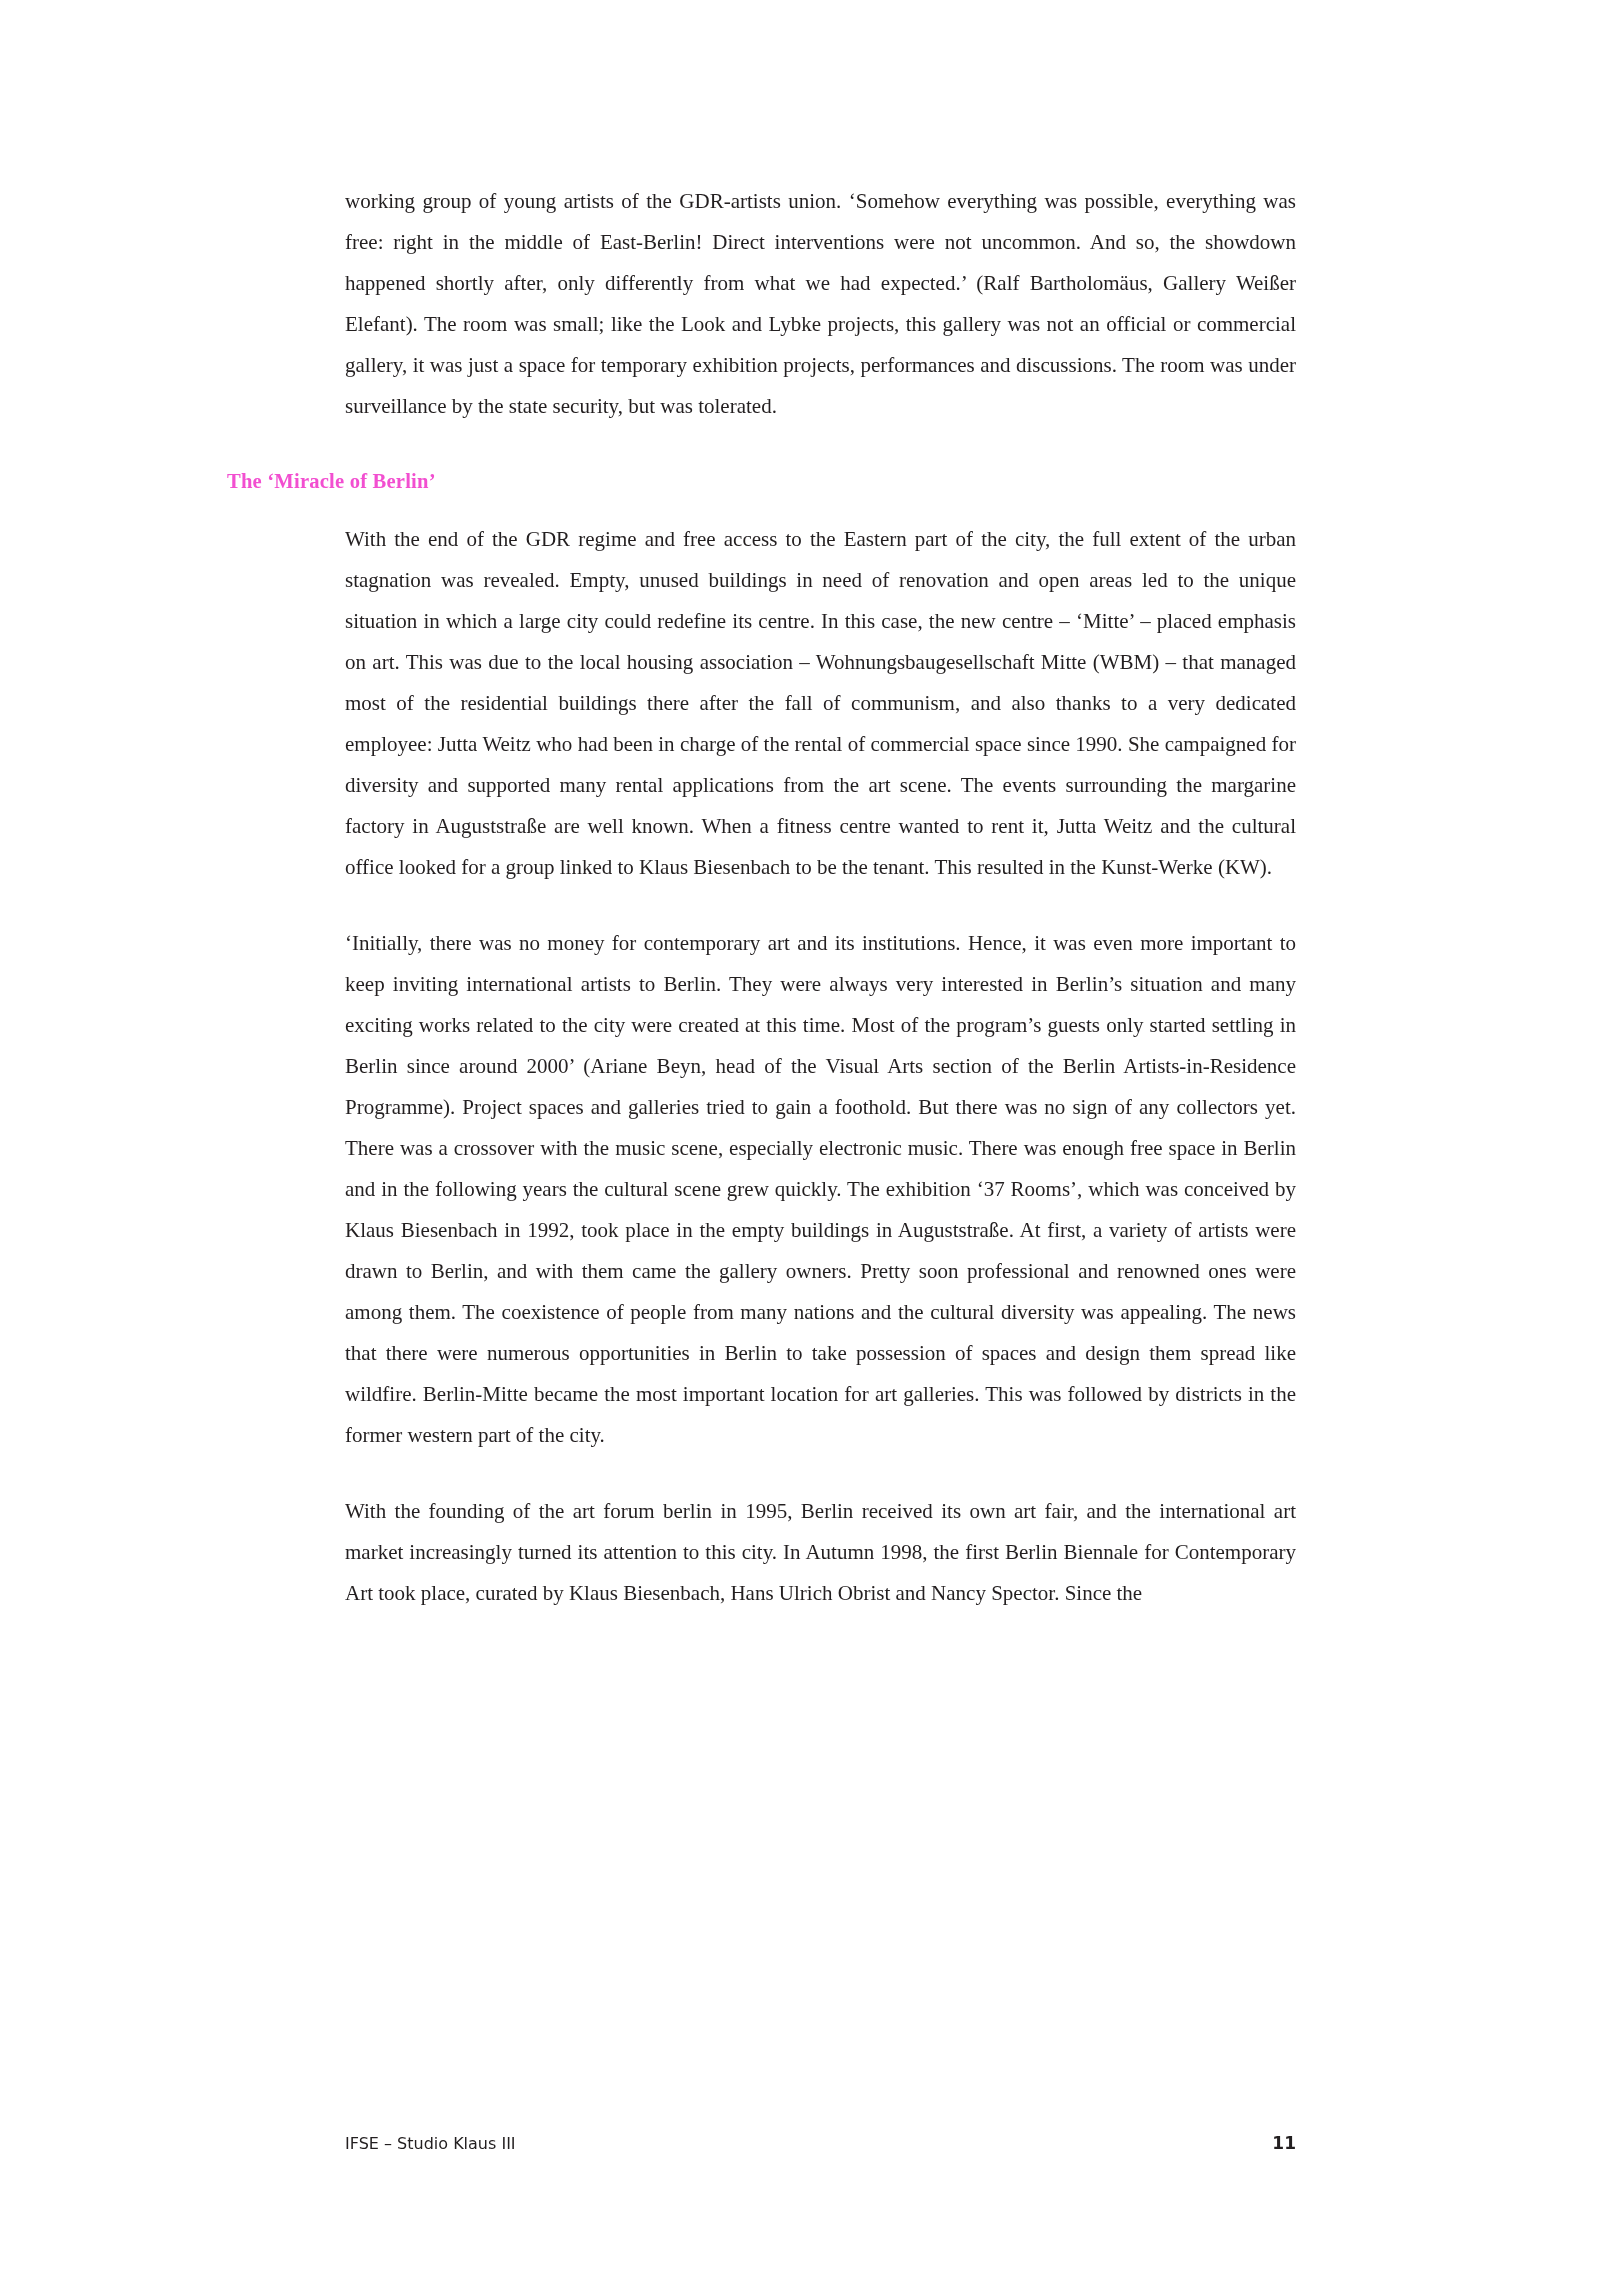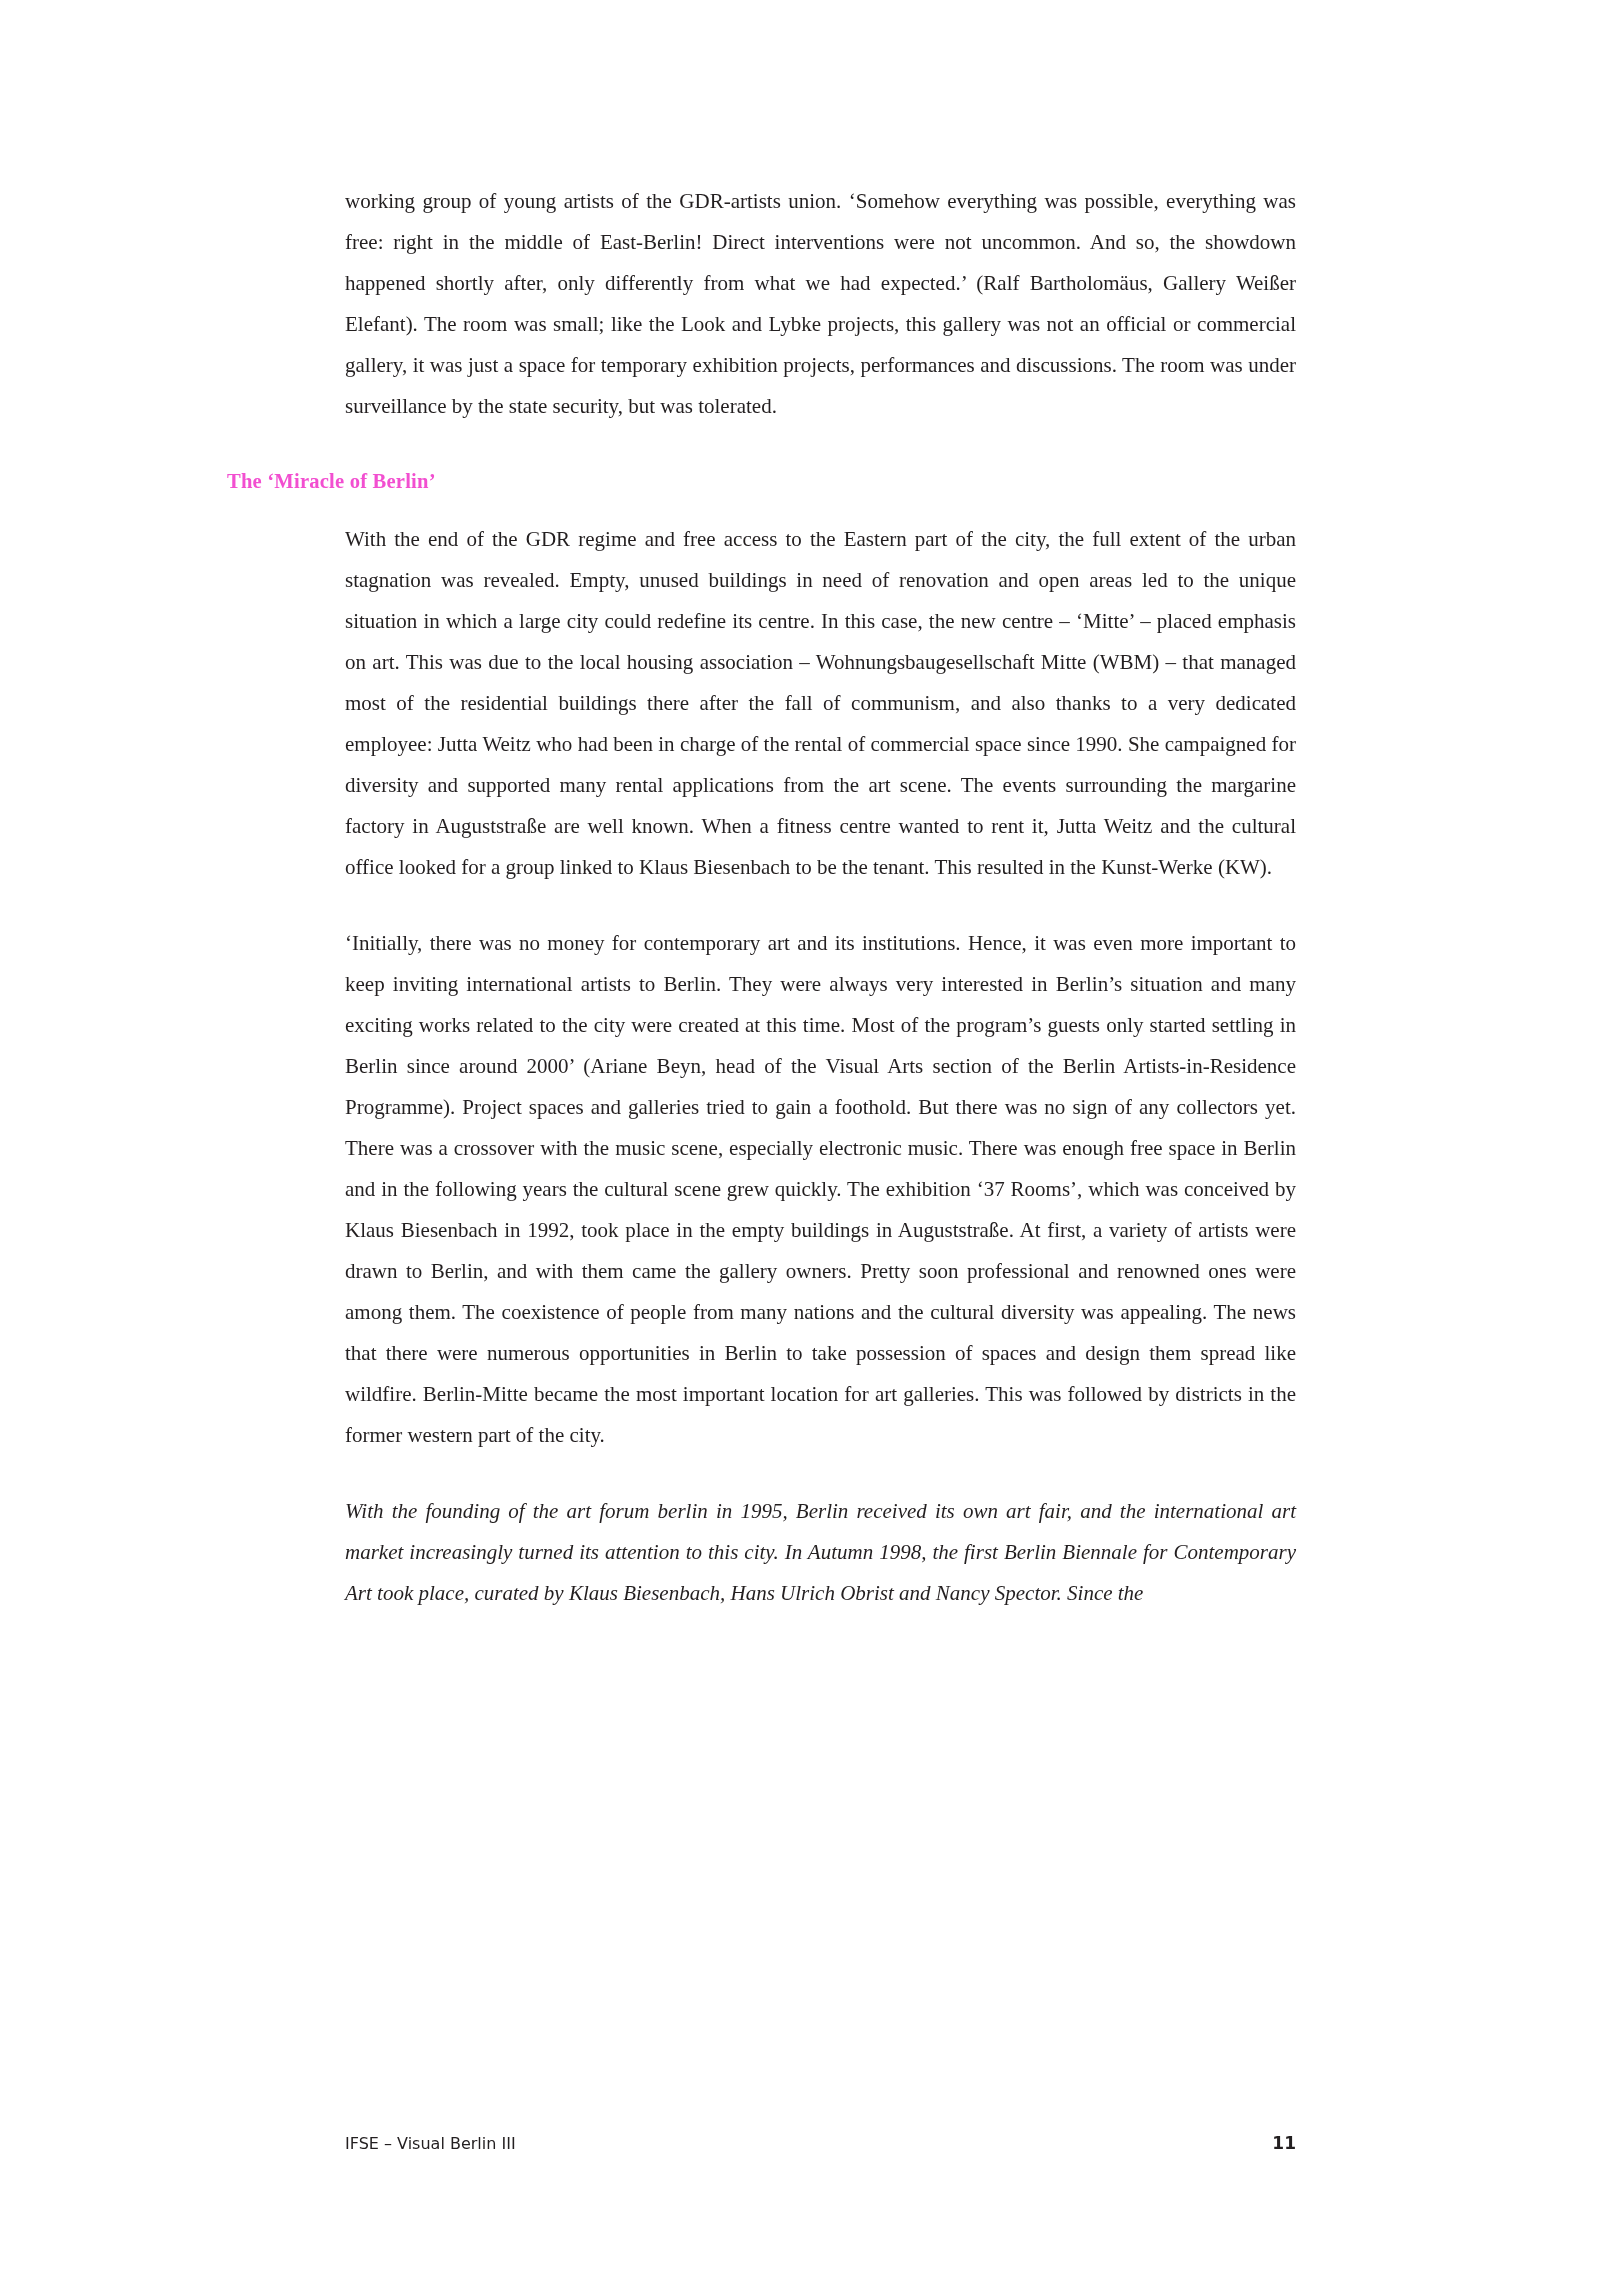--- a/index.html
+++ b/index.html
@@ -32,21 +32,20 @@
     margin: 0 0 35px 0;
     font-size: 21px;
     line-height: 41px;
     text-align: justify;
     text-justify: inter-word;
     hyphens: none;
     color: #231f20;
   }
   p.body-text:last-child {
     margin-bottom: 0;
-    font-style: italic;
   }
   .heading {
     margin: 43px 0 25.5px -118px;
     font-family: Liberation Serif, serif;
     font-weight: bold;
     font-size: 20.6px;
     letter-spacing: 0.2px;
     color: #f24fd0;
   }
   .footer {
@@ -79,18 +78,18 @@
 
     <p class="body-text">With the end of the GDR regime and free access to the Eastern part of the city, the full extent of the urban stagnation was revealed. Empty, unused buildings in need of renovation and open areas led to the unique situation in which a large city could redefine its centre. In this case, the new centre – ‘Mitte’ – placed emphasis on art. This was due to the local housing association – Wohnungsbaugesellschaft Mitte (WBM) – that managed most of the residential buildings there after the fall of communism, and also thanks to a very dedicated employee: Jutta Weitz who had been in charge of the rental of commercial space since 1990. She campaigned for diversity and supported many rental applications from the art scene. The events surrounding the margarine factory in Auguststraße are well known. When a fitness centre wanted to rent it, Jutta Weitz and the cultural office looked for a group linked to Klaus Biesenbach to be the tenant. This resulted in the Kunst-Werke (KW).</p>
 
     <p class="body-text">‘Initially, there was no money for contemporary art and its institutions. Hence, it was even more important to keep inviting international artists to Berlin. They were always very interested in Berlin’s situation and many exciting works related to the city were created at this time. Most of the program’s guests only started settling in Berlin since around 2000’ (Ariane Beyn, head of the Visual Arts section of the Berlin Artists-in-Residence Programme). Project spaces and galleries tried to gain a foothold. But there was no sign of any collectors yet. There was a crossover with the music scene, especially electronic music. There was enough free space in Berlin and in the following years the cultural scene grew quickly. The exhibition ‘37 Rooms’, which was conceived by Klaus Biesenbach in 1992, took place in the empty buildings in Auguststraße. At first, a variety of artists were drawn to Berlin, and with them came the gallery owners. Pretty soon professional and renowned ones were among them. The coexistence of people from many nations and the cultural diversity was appealing. The news that there were numerous opportunities in Berlin to take possession of spaces and design them spread like wildfire. Berlin-Mitte became the most important location for art galleries. This was followed by districts in the former western part of the city.</p>
 
     <p class="body-text">With the founding of the art forum berlin in 1995, Berlin received its own art fair, and the international art market increasingly turned its attention to this city. In Autumn 1998, the first Berlin Biennale for Contemporary Art took place, curated by Klaus Biesenbach, Hans Ulrich Obrist and Nancy Spector. Since the</p>
 
   </div>
 
   <div class="footer">
-    <span>IFSE – Visual Berlin III</span>
+    <span>IFSE – Studio Klaus III</span>
     <span class="page-num">11</span>
   </div>
 
 </div>
 
 
 </body></html>

